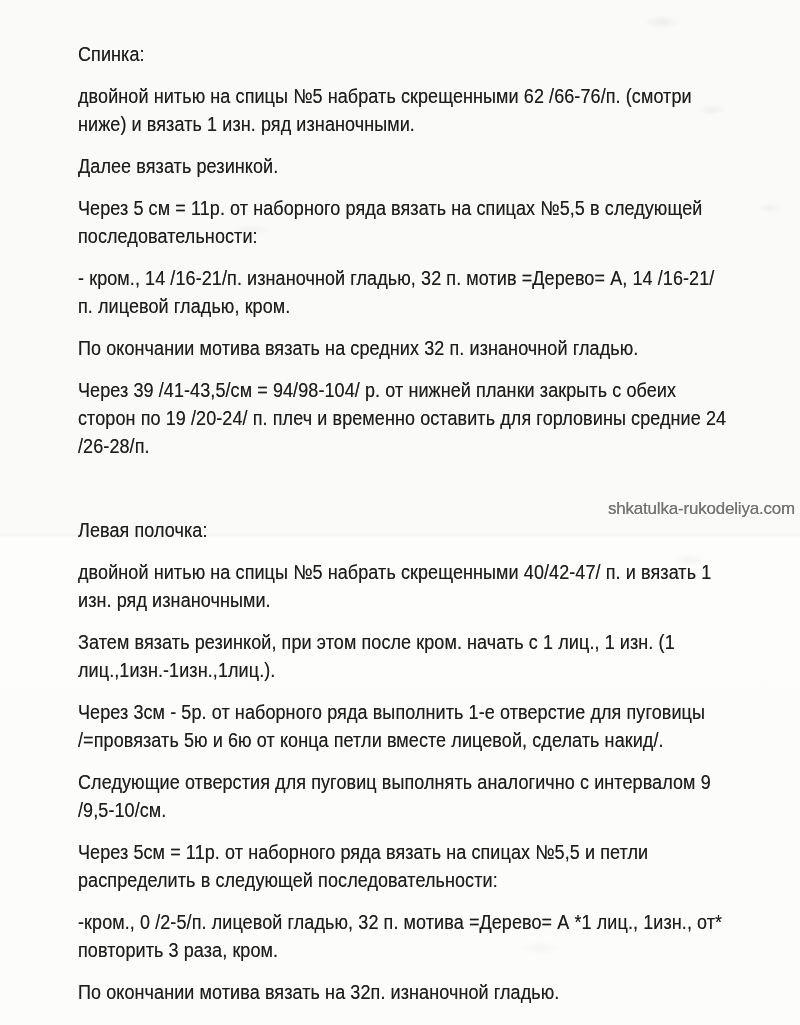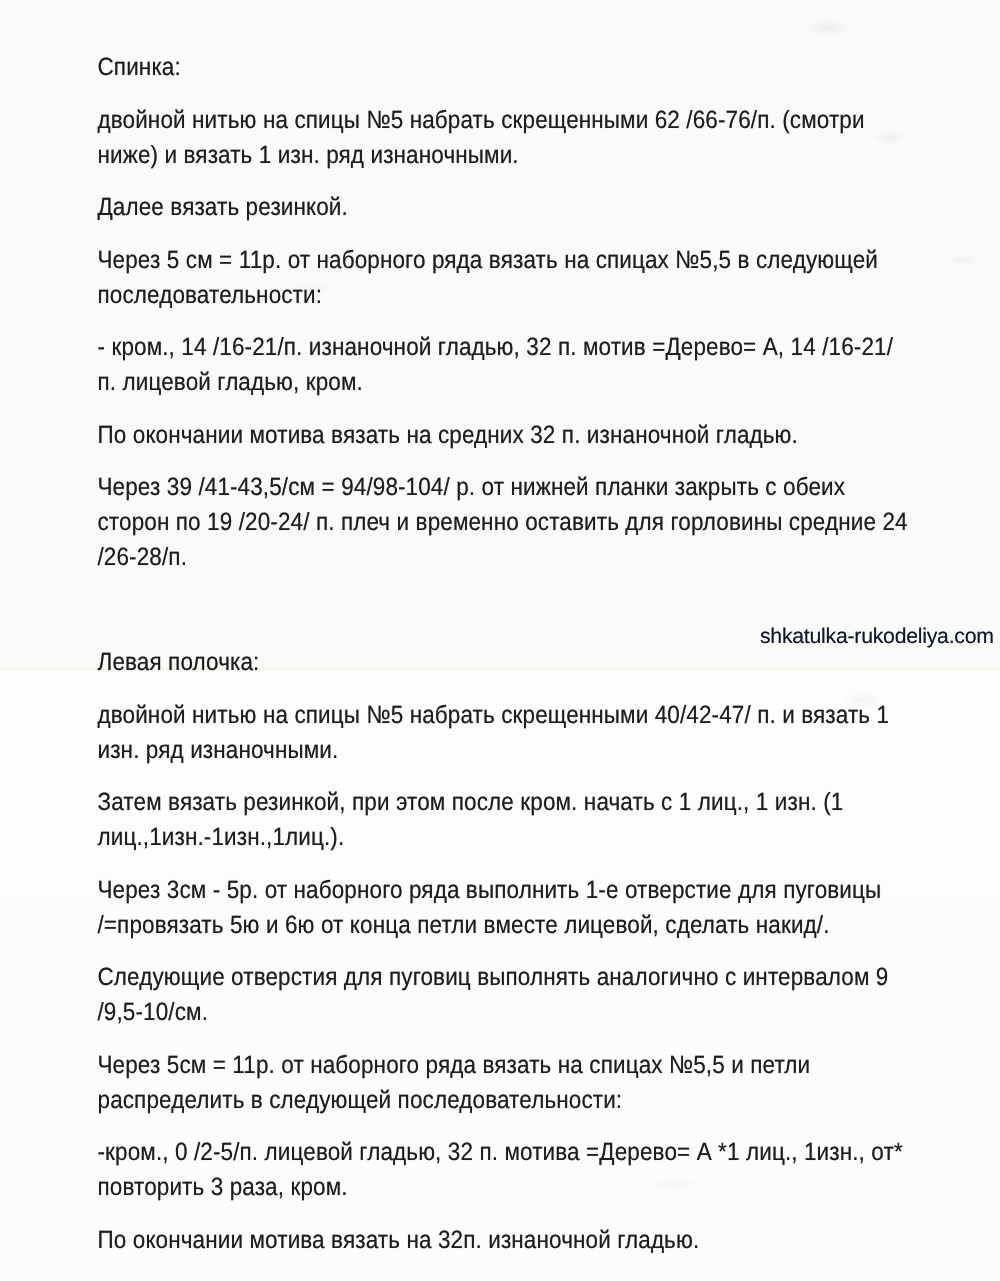--- a/index.html
+++ b/index.html
@@ -60,21 +60,21 @@
   .para {
     margin: 14px 0 0 0;
     white-space: pre-line; 
   }
   .watermark {
     position: absolute;
     top: 500px;
     right: 5px;
     font-size: 17px;
     line-height: 18px;
-    color: #0f172a;
+    color: #737373;
     letter-spacing: -0.2px;
     text-shadow: 0 0 0.5px rgba(10,10,10,0.5);
   }
 </style>
 </head>
 <body>
 
 <div class="page-noise"></div>
 
 <div class="watermark">shkatulka-rukodeliya.com</div>

